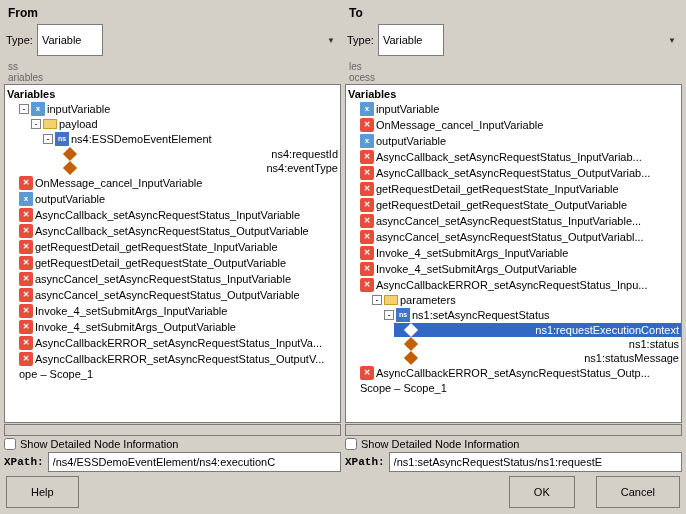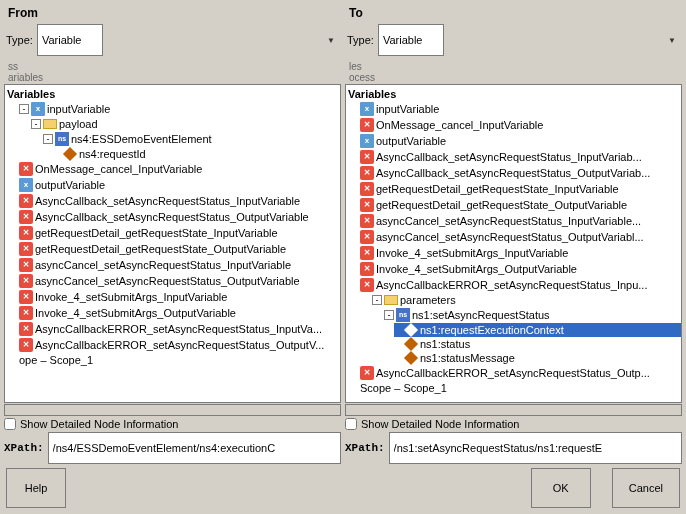--- a/index.html
+++ b/index.html
@@ -89,21 +89,21 @@
       cursor: default;
       white-space: nowrap;
     }
     .tree-item.selected {
       background: #316ac5;
       color: #fff;
     }
     .indent1 { margin-left: 12px; }
     .indent2 { margin-left: 24px; }
     .indent3 { margin-left: 36px; }
-    .indent4 { margin-left: 48px; }
+    .indent4 { margin-left: 48px; text-align: right; }
     .folder-icon {
       width: 14px;
       height: 10px;
       background: #f5d06e;
       border: 1px solid #c8a020;
       display: inline-block;
       margin-right: 2px;
     }
     .expand-icon {
       display: inline-block;
@@ -186,40 +186,40 @@
       gap: 4px;
     }
     .xpath-label {
       font-size: 11px;
       font-weight: bold;
       white-space: nowrap;
       font-family: Liberation Mono, monospace;
     }
     .xpath-input {
       flex: 1;
-      height: 32px;
+      height: 20px;
       font-size: 11px;
       border: 1px solid #7b7b7b;
       padding: 1px 4px;
       background: #fff;
     }
     .button-row {
       display: flex;
       justify-content: space-between;
       align-items: center;
       padding: 4px 2px 2px 2px;
     }
     .btn {
-      height: 40px;
+      height: 32px;
       min-width: 60px;
       font-size: 11px;
       background: #d4d0c8;
       border: 1px solid #7b7b7b;
       cursor: pointer;
-      padding: 2px 16px;
+      padding: 2px 24px;
     }
     .btn-right {
       display: flex;
       gap: 21px;
     }
     input[type="checkbox"] {
       width: 12px;
       height: 12px;
       cursor: pointer;
     }
@@ -284,20 +284,25 @@
             <span class="tree-label">ns4:ESSDemoEventElement</span>
           </div>
 
           <div class="tree-item indent4">
             <span style="width:10px;display:inline-block;"></span>
             <span class="diamond-icon"></span>
             <span class="tree-label">ns4:requestId</span>
           </div>
 
 
+          <div class="tree-item indent4">
+            <span style="width:10px;display:inline-block;"></span>
+            <span class="diamond-icon"></span>
+            <span class="tree-label">ns4:eventType</span>
+          </div>
 
           <div class="tree-item indent1">
             <span class="x-icon">✕</span>
             <span class="tree-label">OnMessage_cancel_InputVariable</span>
           </div>
 
           <div class="tree-item indent1">
             <span class="var-icon">x</span>
             <span class="tree-label">outputVariable</span>
           </div>

